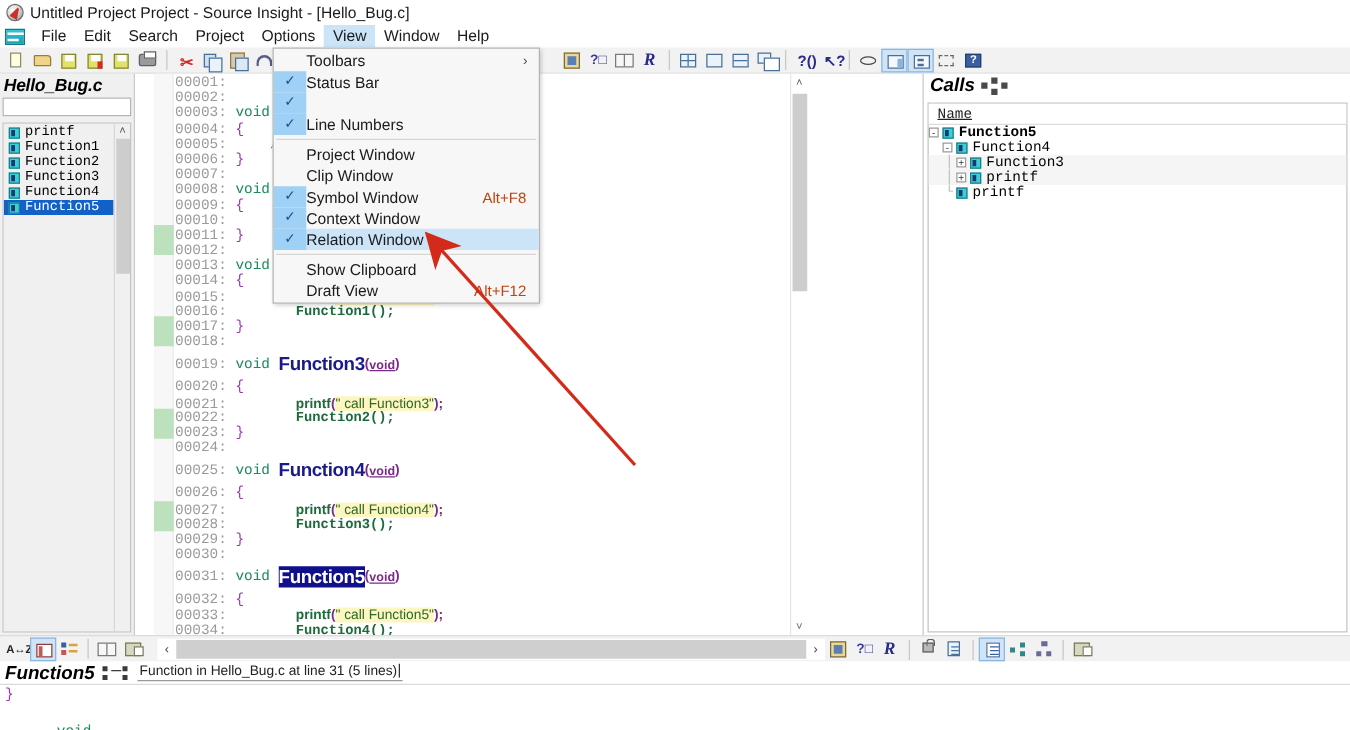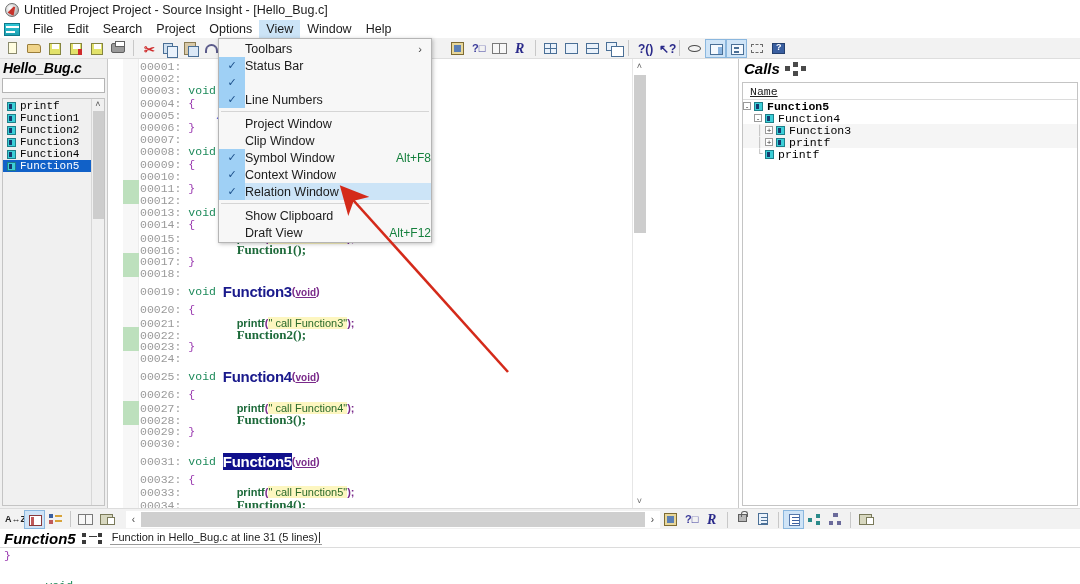--- a/index.html
+++ b/index.html
@@ -182,21 +182,21 @@
   .fname{
     font:bold 15px "Liberation Sans",sans-serif;color:#1a1a8c;
     letter-spacing:-0.3px;vertical-align:-2px;
   }
   .fname.sel{background:#10108c;color:#fff;}
   .fvoid{font:bold 10px "Liberation Sans",sans-serif;color:#7a2a8a;text-decoration:underline;vertical-align:-1px;}
   .paren{color:#7a2a8a;font:bold 11px "Liberation Sans",sans-serif;}
   .pf{color:#1d6a3a;font-weight:bold;font-family:"Liberation Sans",sans-serif;font-size:11px;}
   .str{background:#fdf6c0;color:#2a6a2a;font-family:"Liberation Sans",sans-serif;font-size:11px;}
   .cm{color:#5a5ad8;}
-  .call{color:#1d6a3a;font-weight:bold;font-family:Liberation Serif, serif;font-size:13px;}
+  .call{color:#1d6a3a;font-weight:bold;font-family:Liberation Mono, monospace;font-size:11px;}
   .fline{height:24px;line-height:24px;white-space:pre;}
 
   #editvscroll{
     position:absolute;right:0;top:0;width:14px;bottom:0;background:#fff;
     border-left:1px solid #e6e6e6;
   }
   #editvscroll .vs-up,#editvscroll .vs-dn{
     height:14px;text-align:center;font-size:9px;color:#666;line-height:14px;
   }
   #editvscroll .vs-thumb{
@@ -287,21 +287,21 @@
   .mi{
     height:17px;display:flex;align-items:center;
     font-size:12.5px;color:#1b1b1b;position:relative;
   }
   .mi.hl{background:#cce4f7;}
   .mi .chk{
     width:26px;text-align:center;font-size:11px;color:#1b4f8a;flex:none;
   }
   .mi .chk.on{background:#9fd0f5;height:17px;line-height:17px;}
   .mi .mlabel{flex:1;}
-  .mi .accel{font-size:12px;color:#15803d;margin-left:37px;}
+  .mi .accel{padding-right:10px;font-size:12px;color:#c2410c;margin-left:37px;}
   .mi .sub{padding-right:9px;font-size:11px;color:#444;}
   .msep{height:1px;background:#d5d5d5;margin:3px 2px;}
 
   
   #arrowsvg{position:absolute;left:0;top:0;width:1080px;height:584px;pointer-events:none;z-index:60;}
 </style>
 </head>
 <body>
 
 <div id="titlebar">

